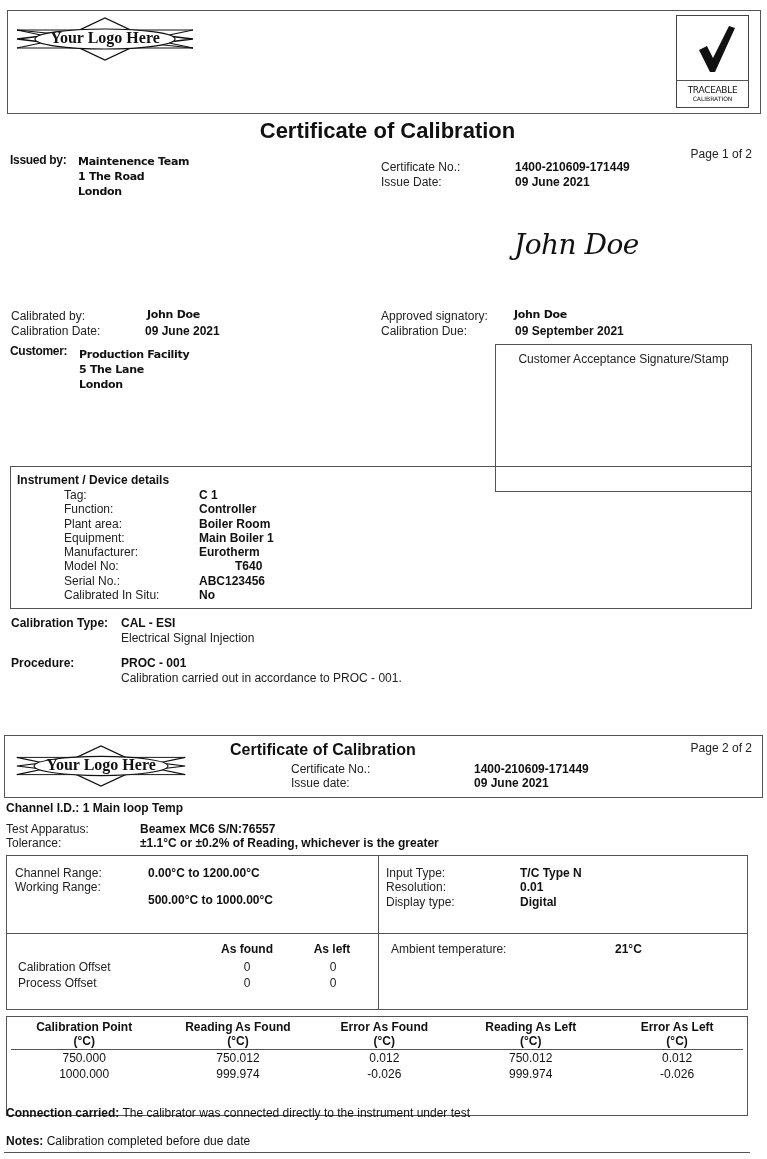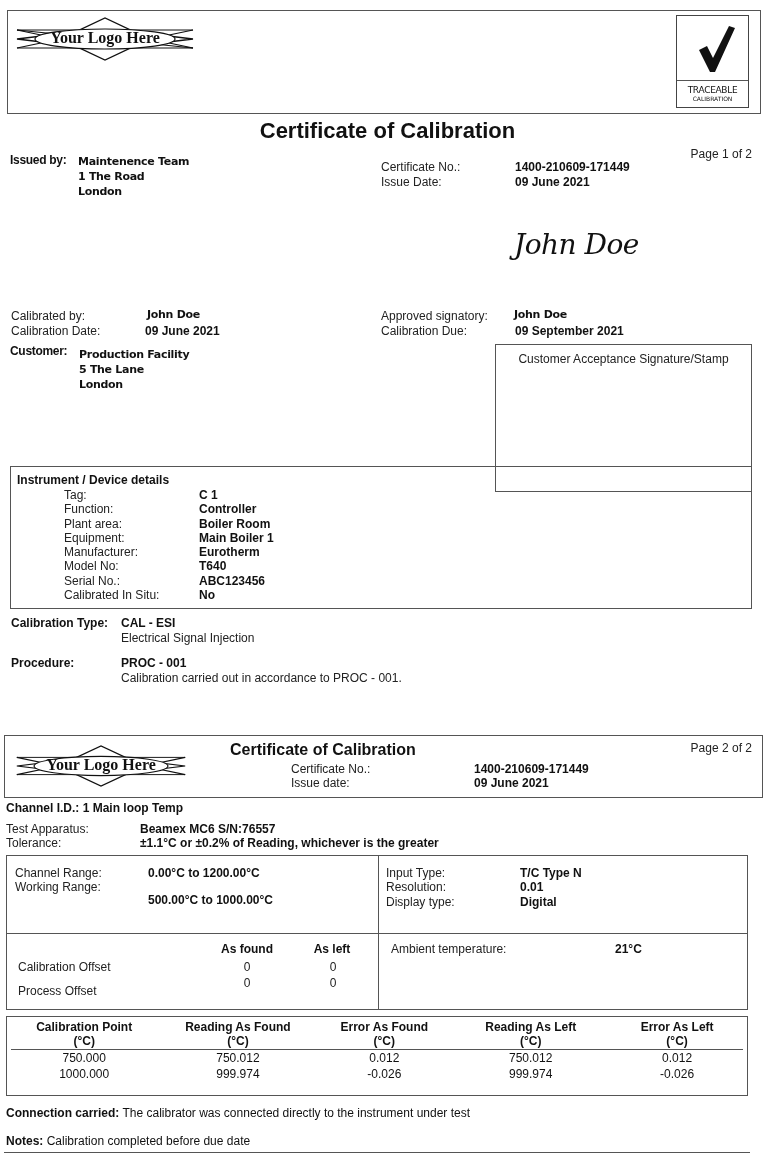--- a/index.html
+++ b/index.html
@@ -103,21 +103,21 @@
           <span class="val">Boiler Room</span>
         </div>
       <div class="row" style="line-height:14.3px;">
           <span class="lbl" style="width:135px;">Equipment:</span>
           <span class="val">Main Boiler 1</span>
         </div>
       <div class="row" style="line-height:14.3px;">
           <span class="lbl" style="width:135px;">Manufacturer:</span>
           <span class="val">Eurotherm</span>
         </div>
-      <div class="row" style="line-height:14.3px;">
+      <div class="row" style="line-height:14.3px;gap:36px;">
           <span class="lbl" style="width:135px;">Model No:</span>
           <span class="val">T640</span>
         </div>
       <div class="row" style="line-height:14.3px;">
           <span class="lbl" style="width:135px;">Serial No.:</span>
           <span class="val">ABC123456</span>
         </div>
       <div class="row" style="line-height:14.3px;">
           <span class="lbl" style="width:135px;">Calibrated In Situ:</span>
           <span class="val">No</span>
@@ -180,29 +180,29 @@
     <div class="abs lbl" style="left:379px; top:24px;">Resolution:</div>
     <div class="abs val" style="left:513px; top:24px;">0.01</div>
     <div class="abs lbl" style="left:379px; top:39px;">Display type:</div>
     <div class="abs val" style="left:513px; top:39px;">Digital</div>
 
     <div class="abs val" style="left:200px; top:86px; width:80px; text-align:center;">As found</div>
     <div class="abs val" style="left:290px; top:86px; width:70px; text-align:center;">As left</div>
     <div class="abs lbl" style="left:11px; top:104px;">Calibration Offset</div>
     <div class="abs lbl" style="left:220px; top:104px; width:40px; text-align:center;">0</div>
     <div class="abs lbl" style="left:306px; top:104px; width:40px; text-align:center;">0</div>
-    <div class="abs lbl" style="left:11px; top:120px;margin-top:8px;">Process Offset</div>
+    <div class="abs lbl" style="left:11px; top:120px;">Process Offset</div>
     <div class="abs lbl" style="left:220px; top:120px; width:40px; text-align:center;">0</div>
     <div class="abs lbl" style="left:306px; top:120px; width:40px; text-align:center;">0</div>
 
     <div class="abs lbl" style="left:384px; top:86px;">Ambient temperature:</div>
     <div class="abs val" style="left:572px; top:86px;margin-left:36px;">21°C</div>
   </div>
 
-  <div class="box" style="left:6px; top:1016px; width:742px; height:80px; padding:3px 4px 0;">
+  <div class="box" style="left:6px; top:1016px; width:742px; height:100px; padding:3px 4px 0;">
     <table class="res">
       <thead>
         <tr>
           <th style="width:20%;"><span>Calibration Point</span><br><span>(°C)</span></th>
           <th style="width:22%;"><span>Reading As Found</span><br><span>(°C)</span></th>
           <th style="width:18%;"><span>Error As Found</span><br><span>(°C)</span></th>
           <th style="width:22%;"><span>Reading As Left</span><br><span>(°C)</span></th>
           <th style="width:18%;"><span>Error As Left</span><br><span>(°C)</span></th>
         </tr>
       </thead>

